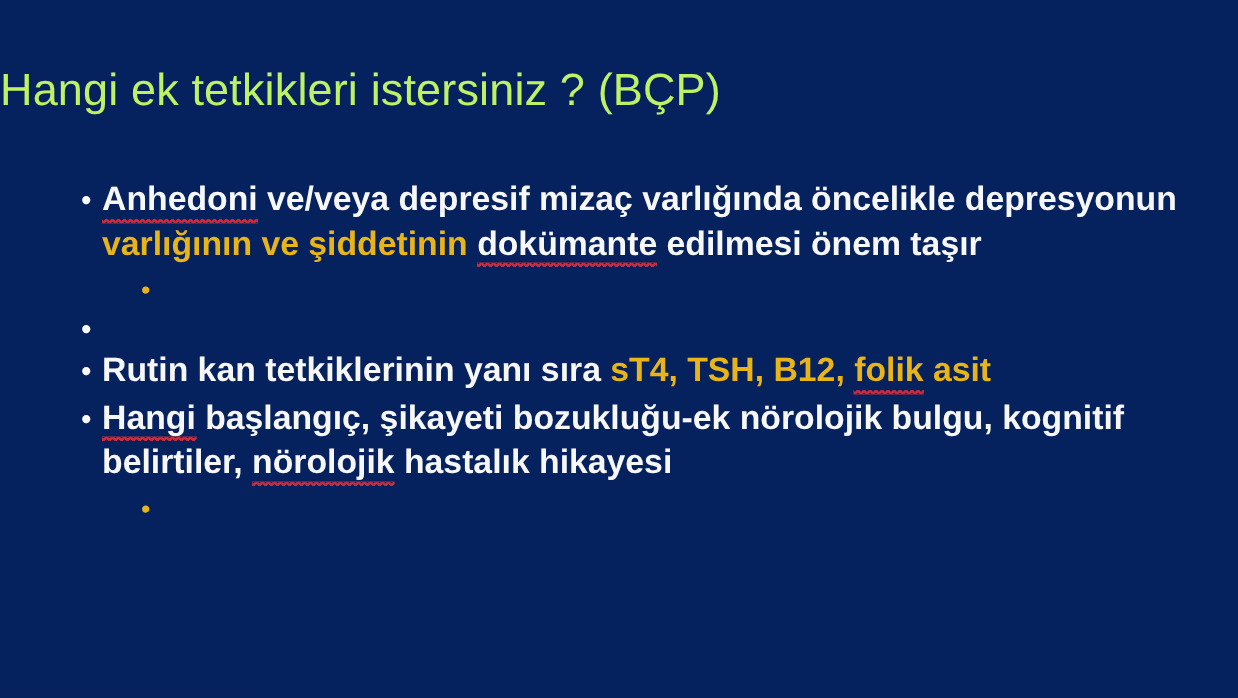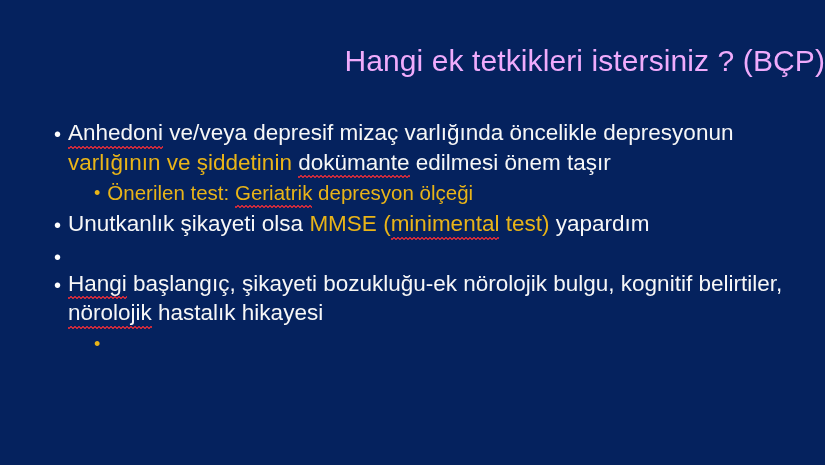--- a/index.html
+++ b/index.html
@@ -20,22 +20,22 @@
     background: #05225e;
     box-sizing: border-box;
   }
 
   
   .slide-title {
     position: absolute;
     top: 44px;
     left: 0;
     width: 825px;
-    text-align: right;
-    color: #f0abfc;
+    text-align: left;
+    color: #bef264;
     font-size: 30px;
     font-weight: 400;
     letter-spacing: 0.1px;
     line-height: 1.1;
     white-space: nowrap;
   }
 
   
   .body-area {
     position: absolute;
@@ -59,21 +59,21 @@
     padding-top: 6px;
     margin-right: 7px;
   }
   .lvl1 .dot { color: #ffffff; font-size: 20px; }
   .lvl2 .dot { color: #e9b418; font-size: 18px; padding-top: 5px; }
 
   .bullet-text {
     color: #f7f7f7;
     font-size: 22.5px;
     line-height: 29.5px;
-    font-weight: 400;
+    font-weight: 700;
   }
   .lvl2 .bullet-text {
     color: #e9b418;
     font-size: 20.5px;
     line-height: 28px;
   }
 
   .hl { color: #e9b418; }
 
   
@@ -104,28 +104,27 @@
 
   <div class="slide-title">Hangi ek tetkikleri istersiniz ? (BÇP)</div>
 
   <div class="body-area" id="body-area">
       <div class="bullet-row lvl1">
         <span class="dot">•</span>
         <div class="bullet-text"><span class="sq">Anhedoni</span><span> ve/veya depresif mizaç varlığında öncelikle depresyonun </span><span class="hl">varlığının ve şiddetinin</span><span> </span><span class="sq">dokümante</span><span> edilmesi önem taşır</span></div>
       </div>
       <div class="bullet-row lvl2">
         <span class="dot">•</span>
-        <div class="bullet-text"><span class="hl">Önerilen test: </span><span class="hl sq">Geriatrik</span><span class="hl"> depresyon ölçeği</span></div>
       </div>
       <div class="bullet-row lvl1">
         <span class="dot">•</span>
-        <div class="bullet-text"><span>Unutkanlık şikayeti olsa </span><span class="hl">MMSE (</span><span class="hl sq">minimental</span><span class="hl"> test)</span><span> yapardım</span></div>
       </div>
       <div class="bullet-row lvl1">
         <span class="dot">•</span>
+        <div class="bullet-text"><span>Rutin kan tetkiklerinin yanı sıra </span><span class="hl">sT4, TSH, B12, </span><span class="hl sq">folik</span><span class="hl"> asit</span></div>
       </div>
       <div class="bullet-row lvl1">
         <span class="dot">•</span>
         <div class="bullet-text"><span class="sq">Hangi</span><span> başlangıç, şikayeti bozukluğu-ek nörolojik bulgu, kognitif belirtiler, </span><span class="sq">nörolojik</span><span> hastalık hikayesi</span></div>
       </div>
       <div class="bullet-row lvl2">
         <span class="dot">•</span>
       </div>
     </div>
 

